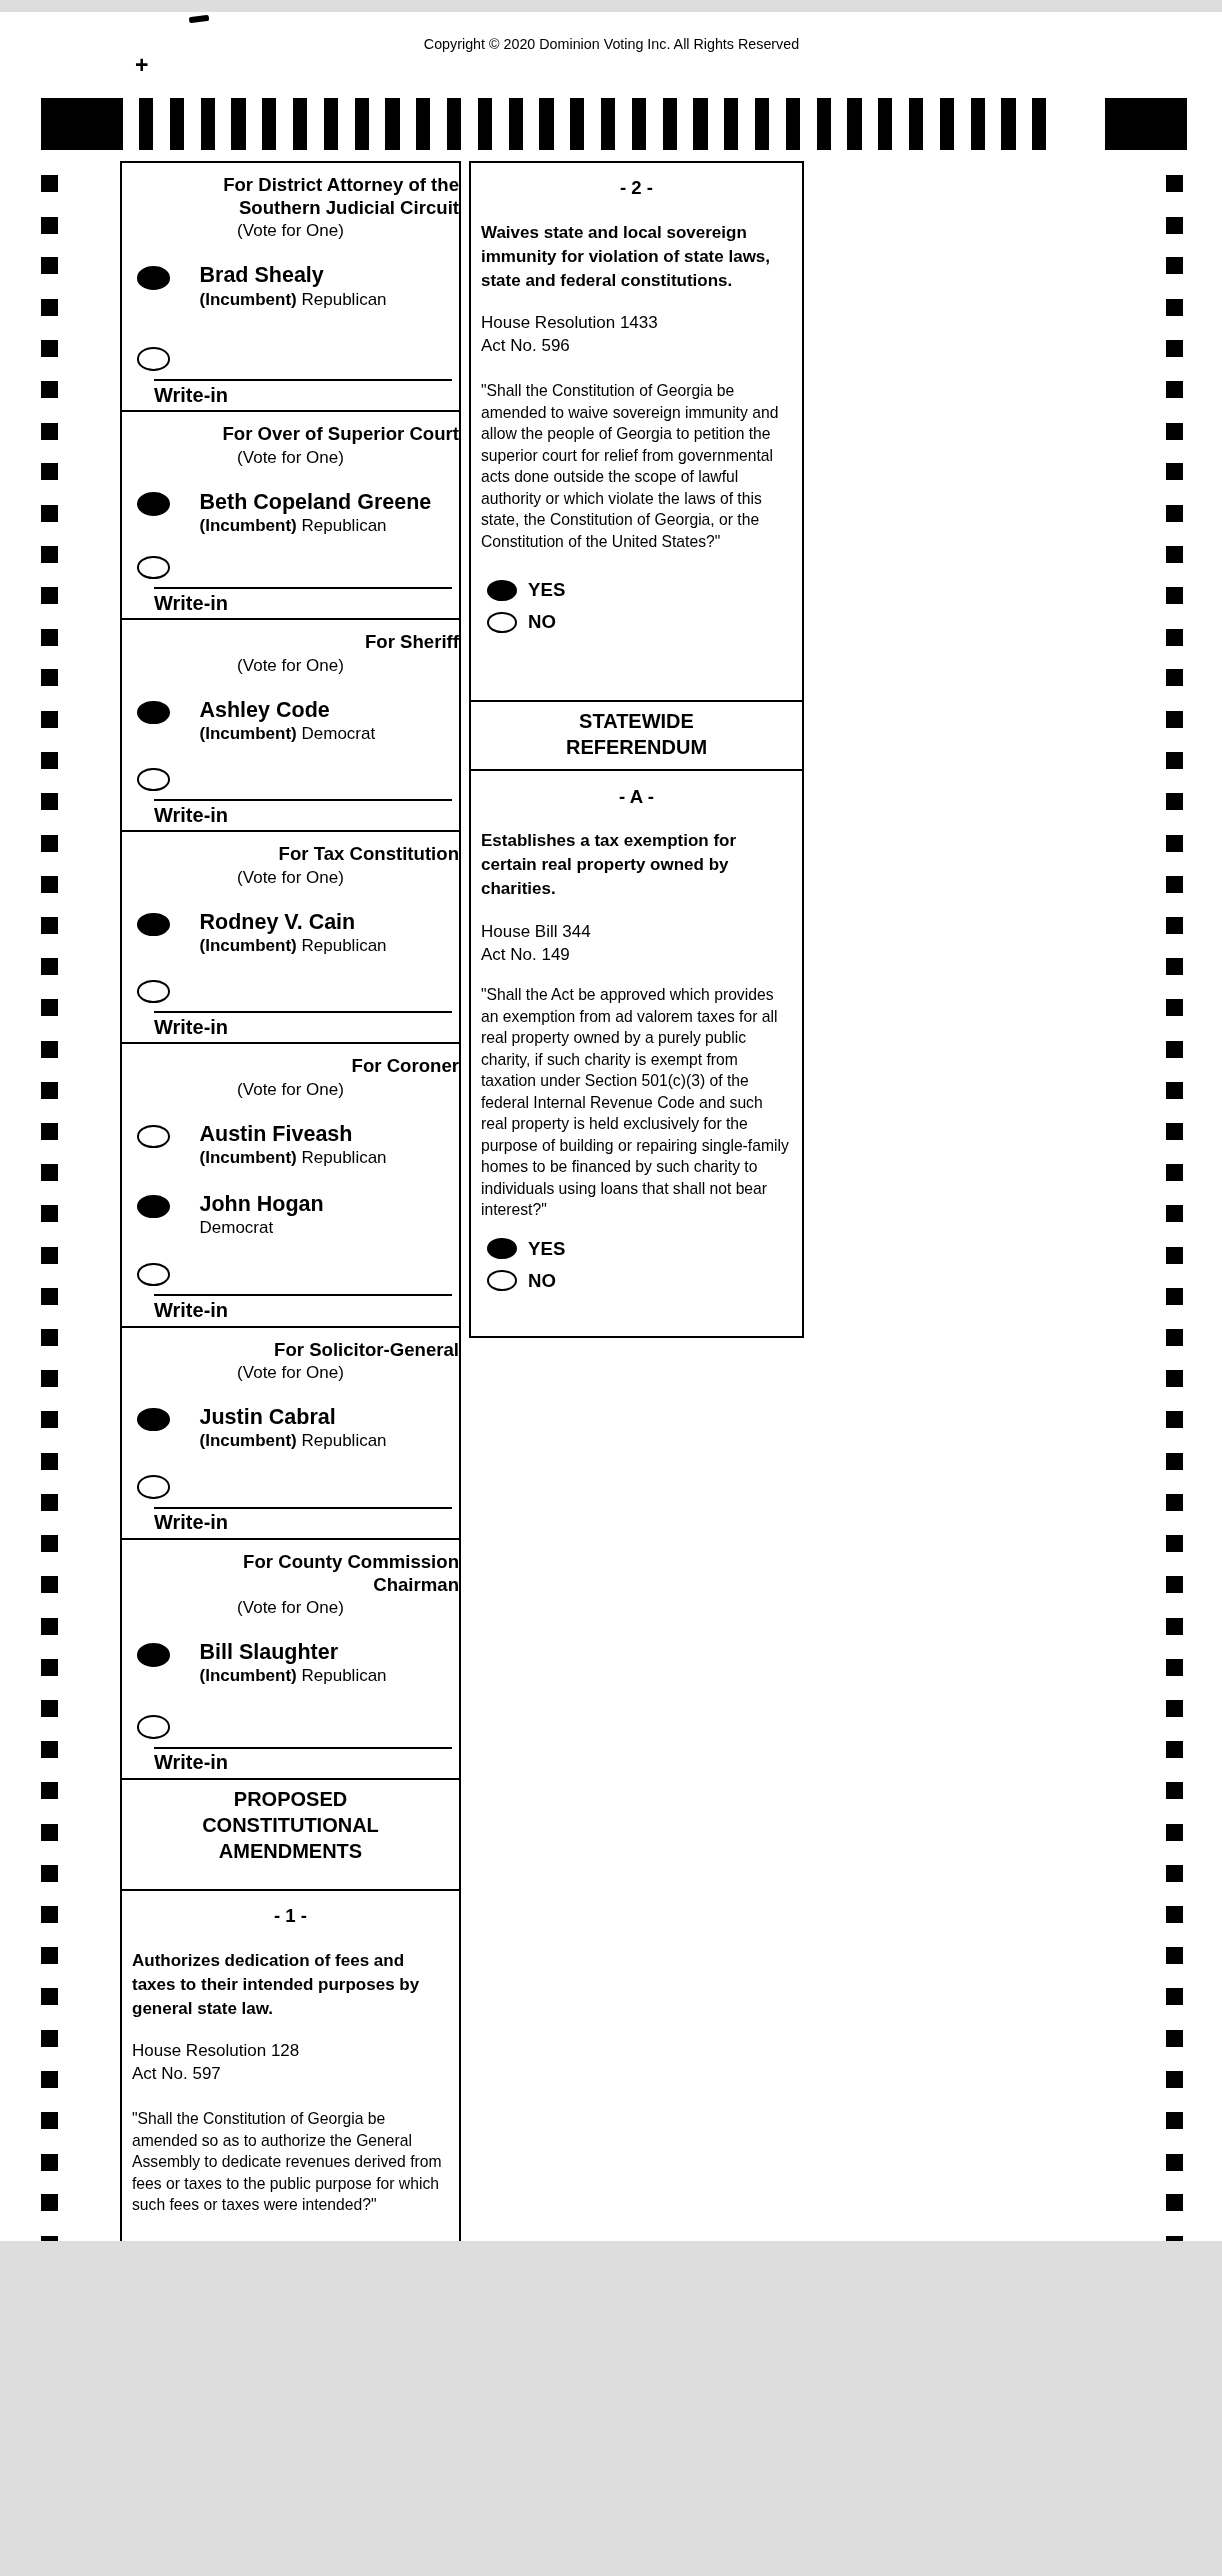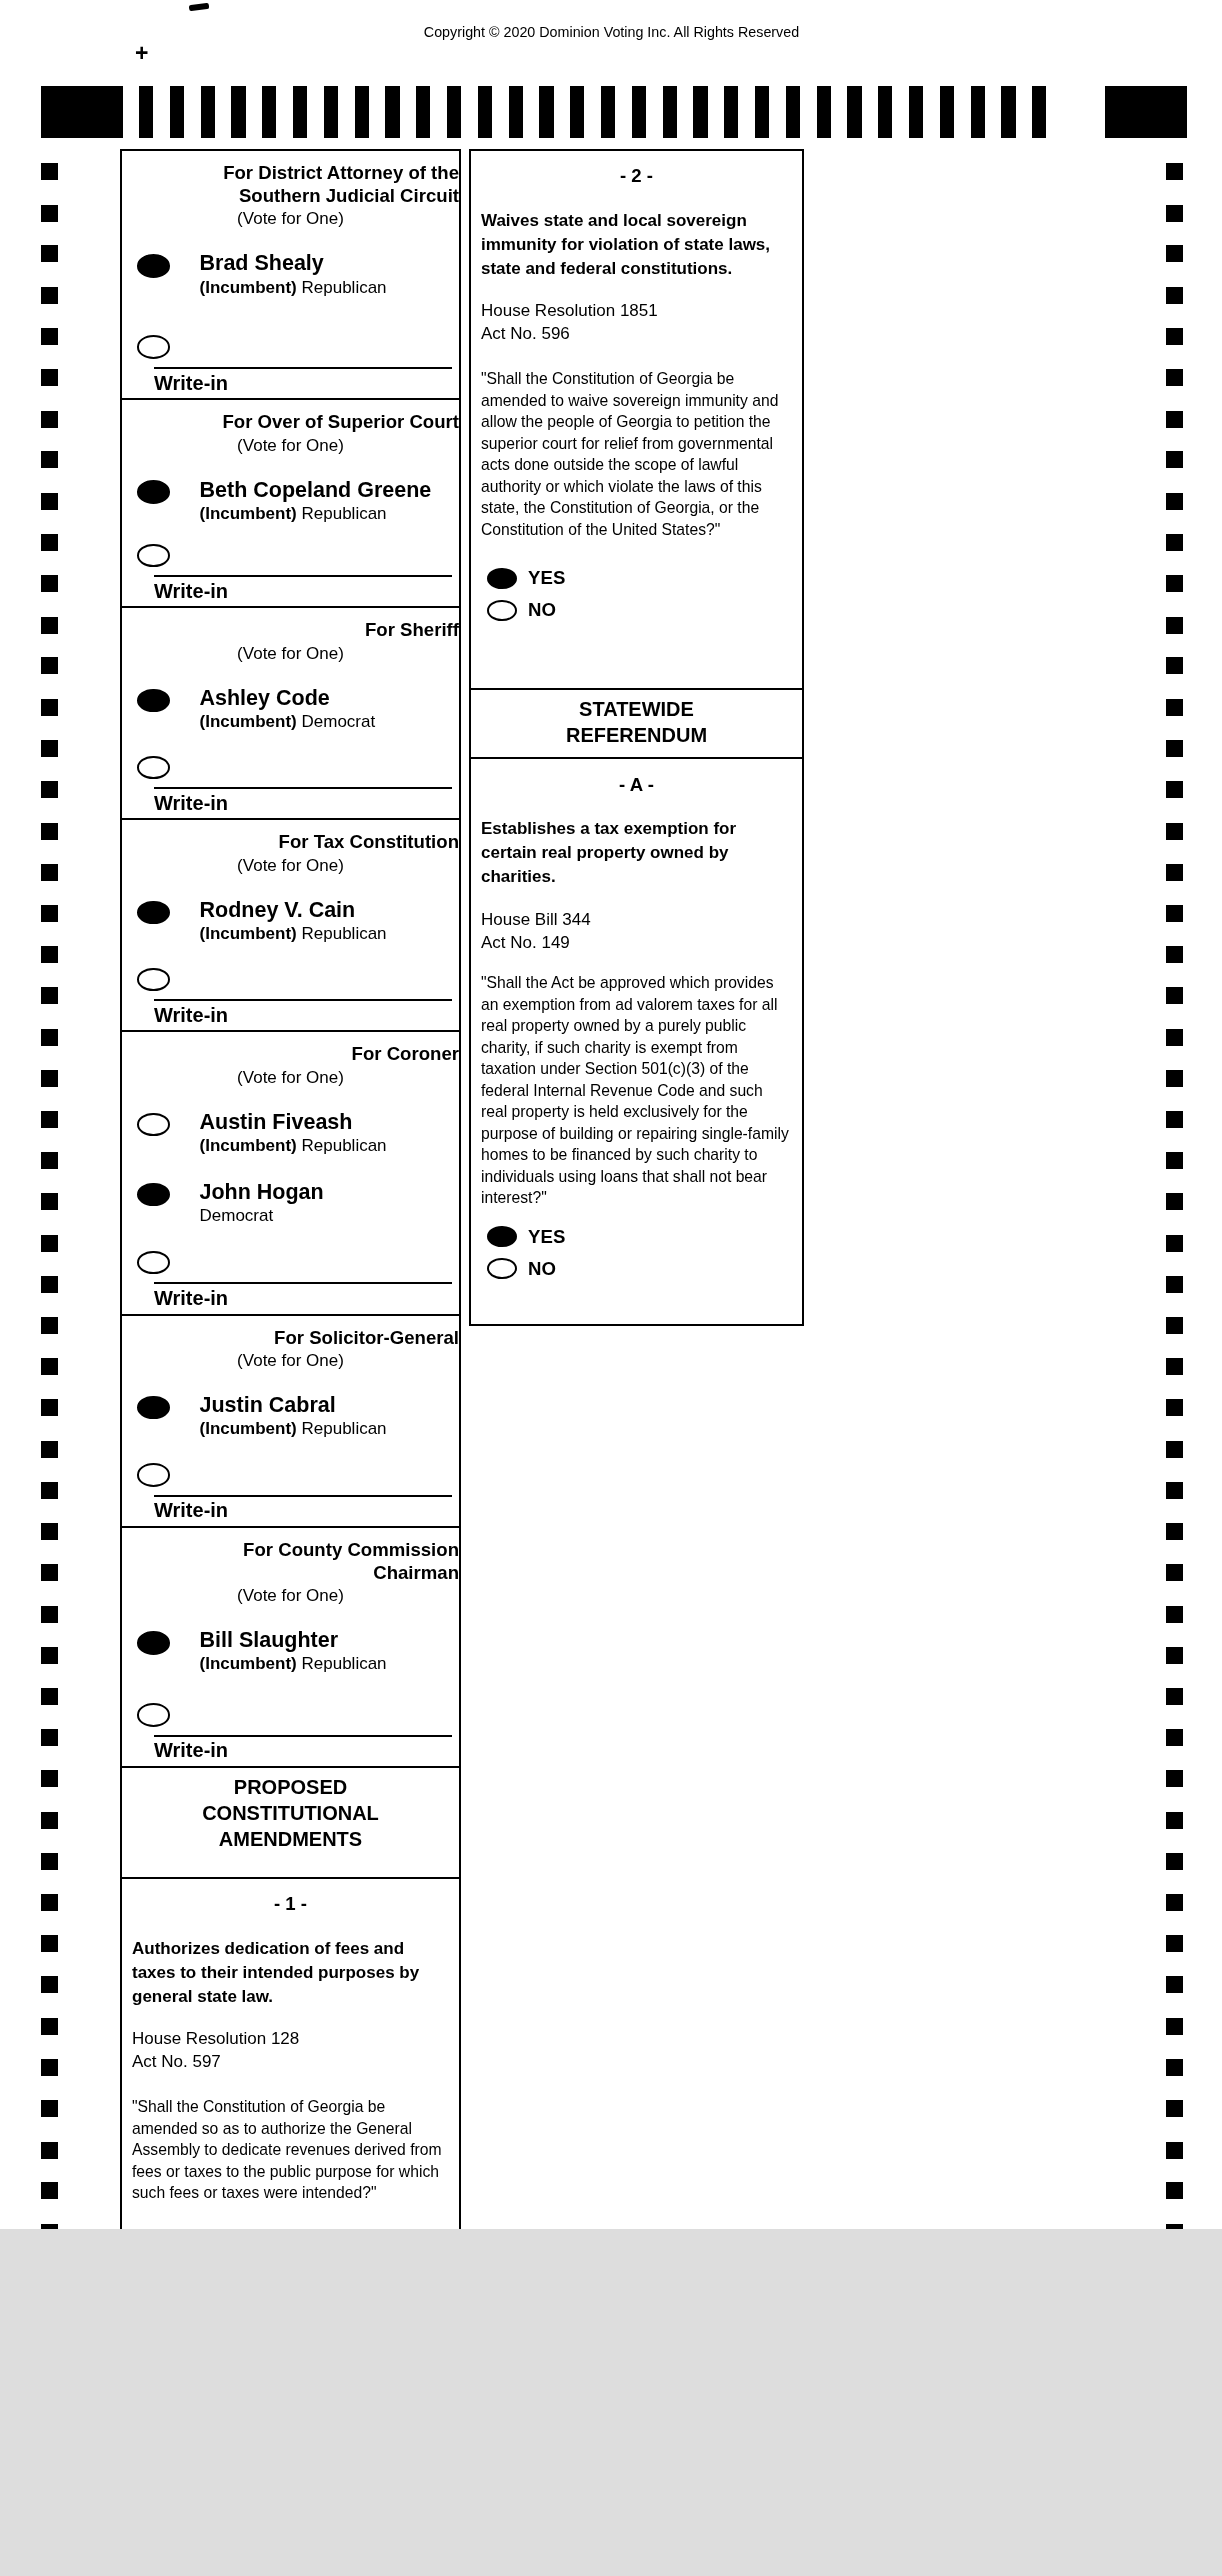--- a/index.html
+++ b/index.html
@@ -1,16 +1,16 @@
 <!DOCTYPE html>
 <html style="font-size:11.4px"><head>
 <meta charset="utf-8">
 <style>
   html,body{margin:0;padding:0;background:#ddd;}
-  .page{position:relative;width:1223px;height:2229px;background:#fff;margin:0 auto;
+  .page{position:relative;width:1223px;height:2229px;background:#fff;margin:12px auto;
         font-family:"Liberation Sans",sans-serif;color:#000;overflow:hidden;}
   
   .copyright{position:absolute;top:24px;left:0;right:0;text-align:center;font-size:14.3px;}
   .squiggle{position:absolute;left:189px;top:4.3px;width:20px;height:5.7px;background:#000;border-radius:2.1px;transform:rotate(-7deg);}
   .plus{position:absolute;left:135px;top:40px;font-size:23px;font-weight:bold;}
   .trow{position:absolute;left:41px;width:1146px;height:52px;}
   .trow.top{top:86px;} .trow.bottom{top:2490px;}
   .tblock{position:absolute;top:0;width:82px;height:52px;background:#000;}
   .tblock.l{left:0;} .tblock.r{right:0;}
   .tbars{position:absolute;left:98px;top:0;display:flex;gap:16.5px;}
@@ -413,21 +413,21 @@
       </div>
     </div>
   </div>
 
   <div class="col col-right">
 
     <div class="bbox measure" style="height:542px">
       <div class="m-number">- 2 -</div>
       <div class="m-summary">Waives state and local sovereign immunity for violation of state laws, state and federal constitutions.</div>
       <div class="m-refs">
-        <div>House Resolution 1851</div>
+        <div>House Resolution 1433</div>
           <div>Act No. 596</div>
       </div>
       <div class="m-question">"Shall the Constitution of Georgia be amended to waive sovereign immunity and allow the people of Georgia to petition the superior court for relief from governmental acts done outside the scope of lawful authority or which violate the laws of this state, the Constitution of Georgia, or the Constitution of the United States?"</div>
       <div class="choice first">
         <div class="oval small filled"></div>
         <span>YES</span>
       </div>
       <div class="choice">
         <div class="oval small"></div>
         <span>NO</span>

